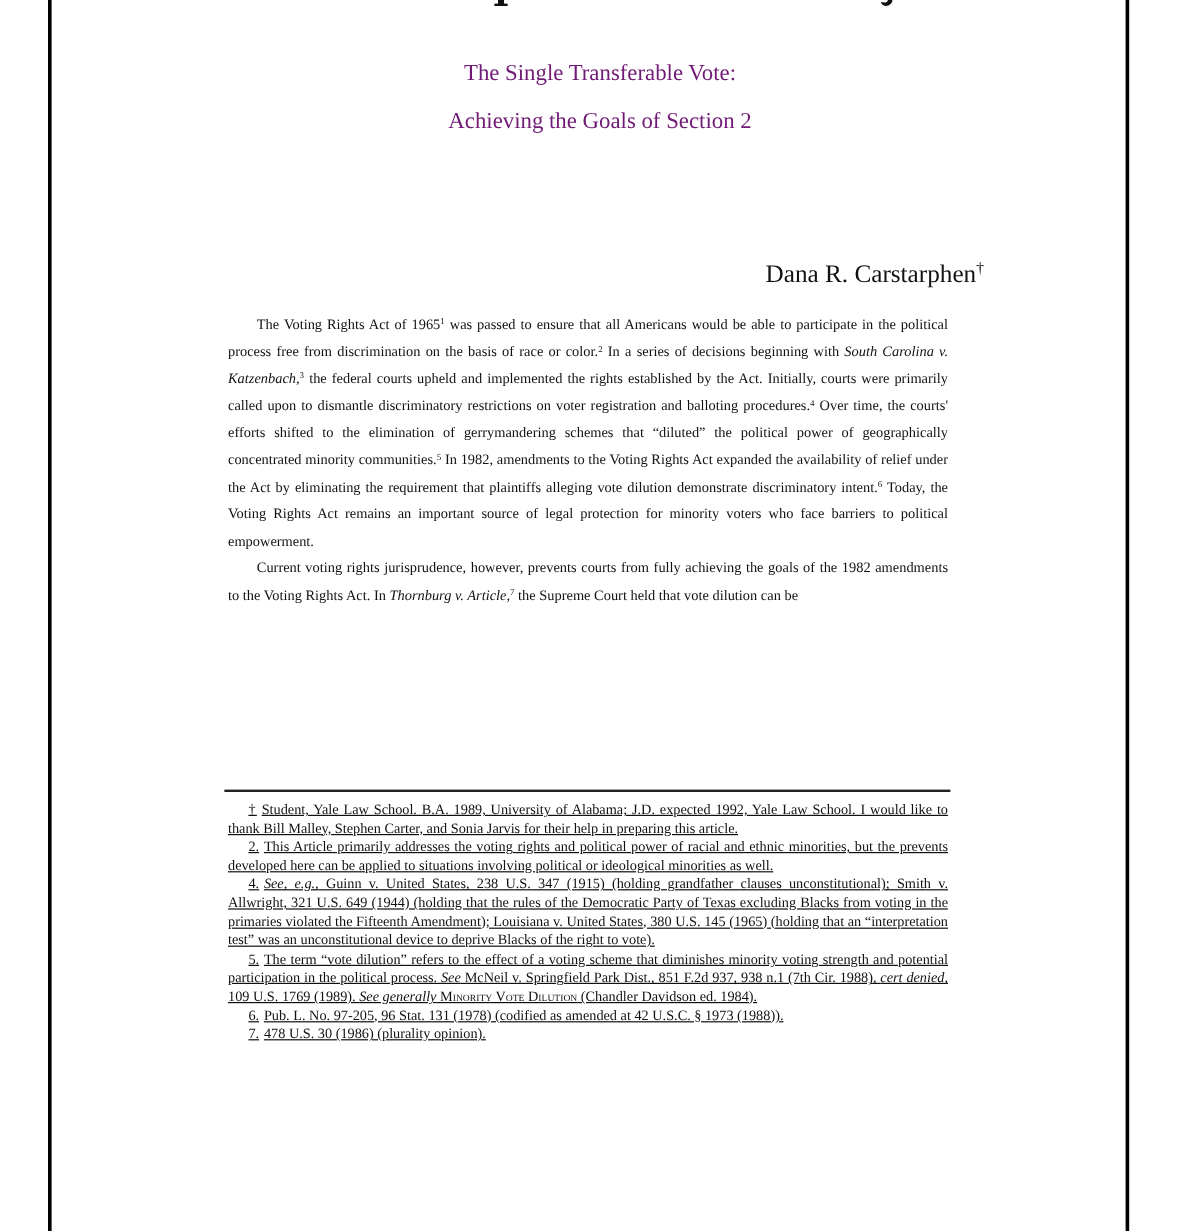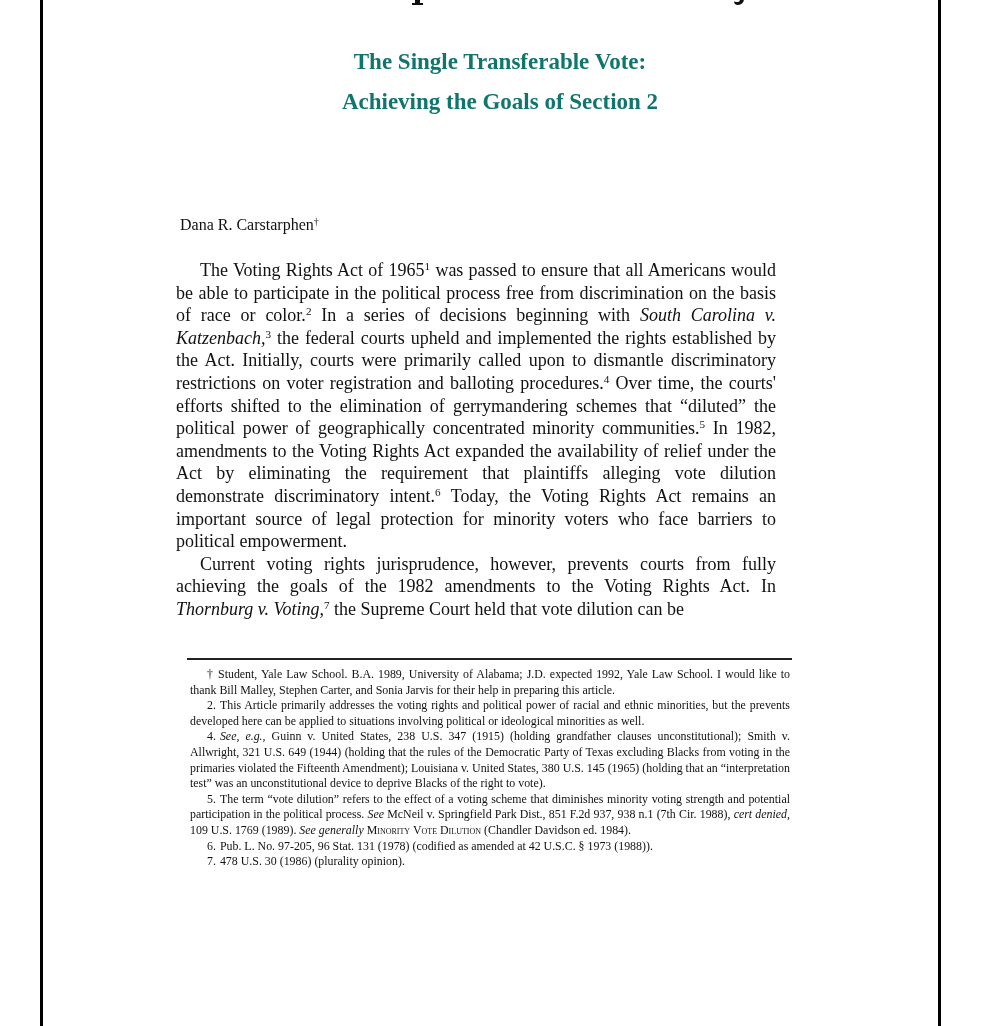--- a/index.html
+++ b/index.html
@@ -67,44 +67,44 @@
       border-radius: 0 0 6px 4px;
     }
     .title-block {
       position: absolute;
       left: 180px;
       top: 42px;
       width: 640px;
       text-align: center;
     }
     .title-line {
-      font-weight: bold;
-      font-size: 23px;
+      font-weight: normal;
+      font-size: 19px;
       line-height: 39.5px;
-      color: #0f766e;
+      color: #701a75;
     }
     .author {
       position: absolute;
       left: 180px;
       top: 216px;
       width: 640px;
-      text-align: left;
-      font-size: 16px;
+      text-align: right;
+      font-size: 21px;
     }
     sup {
       font-size: 0.62em;
       vertical-align: 0.55em;
       line-height: 0;
     }
     .body-text {
       position: absolute;
-      left: 176px;
+      left: 190px;
       top: 259px;
       width: 600px;
-      font-size: 18px;
+      font-size: 12px;
       line-height: 22.6px;
       text-align: justify;
     }
     .body-text p {
       margin: 0;
       text-indent: 24px;
     }
     .footnote-rule {
       position: absolute;
       left: 187px;
@@ -118,20 +118,21 @@
       left: 190px;
       top: 667px;
       width: 600px;
       font-size: 11.9px;
       line-height: 15.6px;
       text-align: justify;
     }
     .footnotes p {
       margin: 0;
       text-indent: 17px;
+      text-decoration: underline;
     }
     .fn-num {
       margin-right: 4px;
     }
     .sc {
       font-variant: small-caps;
     }
     i { font-style: italic; }
   </style>
 </head>
@@ -147,21 +148,21 @@
 
 <div class="title-block">
   <div class="title-line">The Single Transferable Vote:</div>
   <div class="title-line">Achieving the Goals of Section 2</div>
 </div>
 
 <div class="author"><span>Dana R. Carstarphen</span><sup>†</sup></div>
 
 <div class="body-text">
   <p><span>The Voting Rights Act of 1965</span><sup>1</sup><span> was passed to ensure that all Americans would be able to participate in the political process free from discrimination on the basis of race or color.</span><sup>2</sup><span> In a series of decisions beginning with </span><i>South Carolina v. Katzenbach,</i><sup>3</sup><span> the federal courts upheld and implemented the rights established by the Act. Initially, courts were primarily called upon to dismantle discriminatory restrictions on voter registration and balloting procedures.</span><sup>4</sup><span> Over time, the courts' efforts shifted to the elimination of gerrymandering schemes that “diluted” the political power of geographically concentrated minority communities.</span><sup>5</sup><span> In 1982, amendments to the Voting Rights Act expanded the availability of relief under the Act by eliminating the requirement that plaintiffs alleging vote dilution demonstrate discriminatory intent.</span><sup>6</sup><span> Today, the Voting Rights Act remains an important source of legal protection for minority voters who face barriers to political empowerment.</span></p>
-  <p><span>Current voting rights jurisprudence, however, prevents courts from fully achieving the goals of the 1982 amendments to the Voting Rights Act. In </span><i>Thornburg v. Voting,</i><sup>7</sup><span> the Supreme Court held that vote dilution can be</span></p>
+  <p><span>Current voting rights jurisprudence, however, prevents courts from fully achieving the goals of the 1982 amendments to the Voting Rights Act. In </span><i>Thornburg v. Article,</i><sup>7</sup><span> the Supreme Court held that vote dilution can be</span></p>
 </div>
 
 <div class="footnote-rule"></div>
 
 <div class="footnotes">
   <p><span class="fn-num">†</span><span>Student, Yale Law School. B.A. 1989, University of Alabama; J.D. expected 1992, Yale Law School. I would like to thank Bill Malley, Stephen Carter, and Sonia Jarvis for their help in preparing this article.</span></p>
   <p><span class="fn-num">2.</span><span>This Article primarily addresses the voting rights and political power of racial and ethnic minorities, but the prevents developed here can be applied to situations involving political or ideological minorities as well.</span></p>
   <p><span class="fn-num">4.</span><i>See, e.g.,</i><span> Guinn v. United States, 238 U.S. 347 (1915) (holding grandfather clauses unconstitutional); Smith v. Allwright, 321 U.S. 649 (1944) (holding that the rules of the Democratic Party of Texas excluding Blacks from voting in the primaries violated the Fifteenth Amendment); Louisiana v. United States, 380 U.S. 145 (1965) (holding that an “interpretation test” was an unconstitutional device to deprive Blacks of the right to vote).</span></p>
   <p><span class="fn-num">5.</span><span>The term “vote dilution” refers to the effect of a voting scheme that diminishes minority voting strength and potential participation in the political process. </span><i>See</i><span> McNeil v. Springfield Park Dist., 851 F.2d 937, 938 n.1 (7th Cir. 1988), </span><i>cert denied,</i><span> 109 U.S. 1769 (1989). </span><i>See generally</i><span class="sc"> Minority Vote Dilution</span><span> (Chandler Davidson ed. 1984).</span></p>
   <p><span class="fn-num">6.</span><span>Pub. L. No. 97-205, 96 Stat. 131 (1978) (codified as amended at 42 U.S.C. § 1973 (1988)).</span></p>

